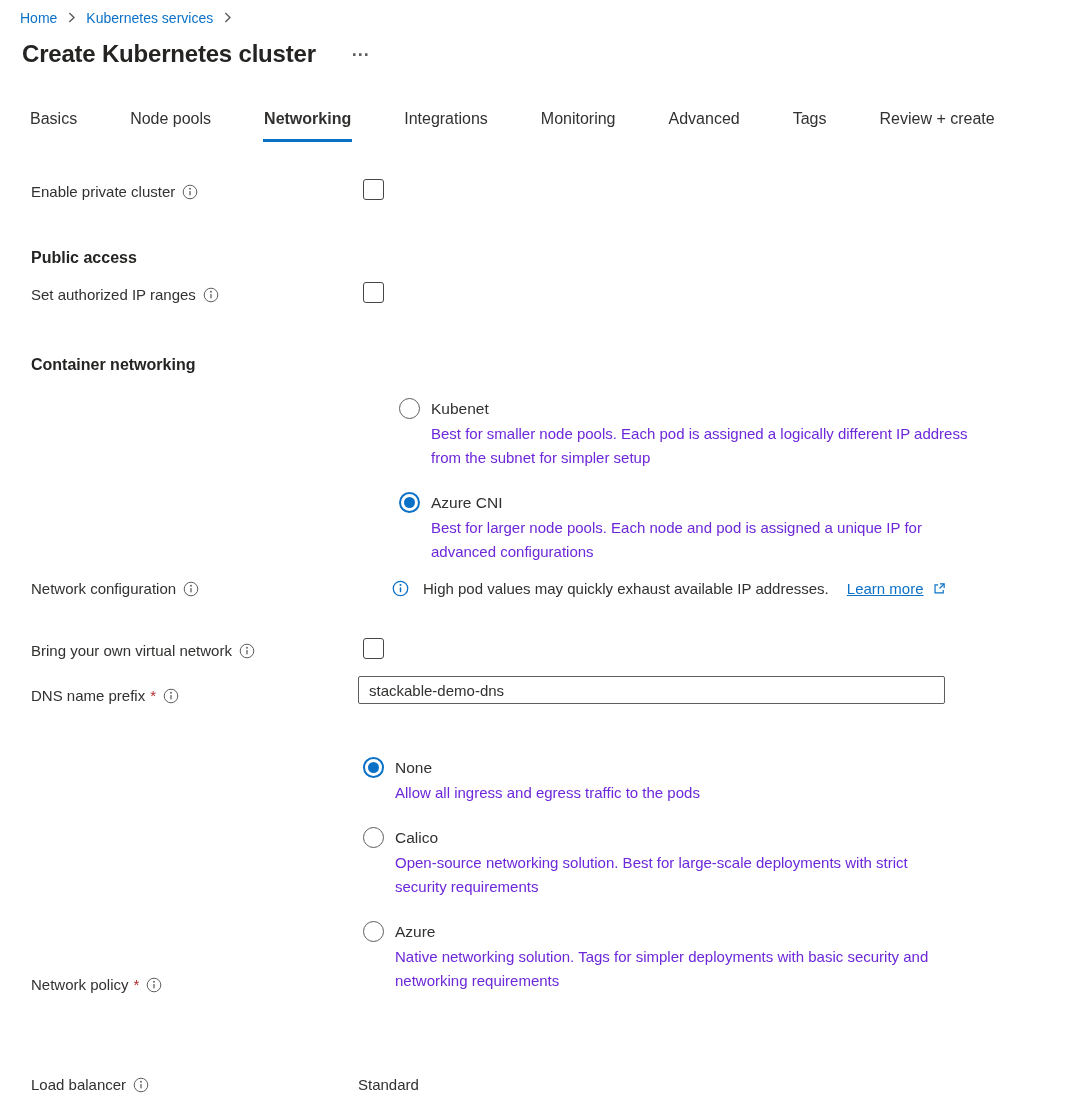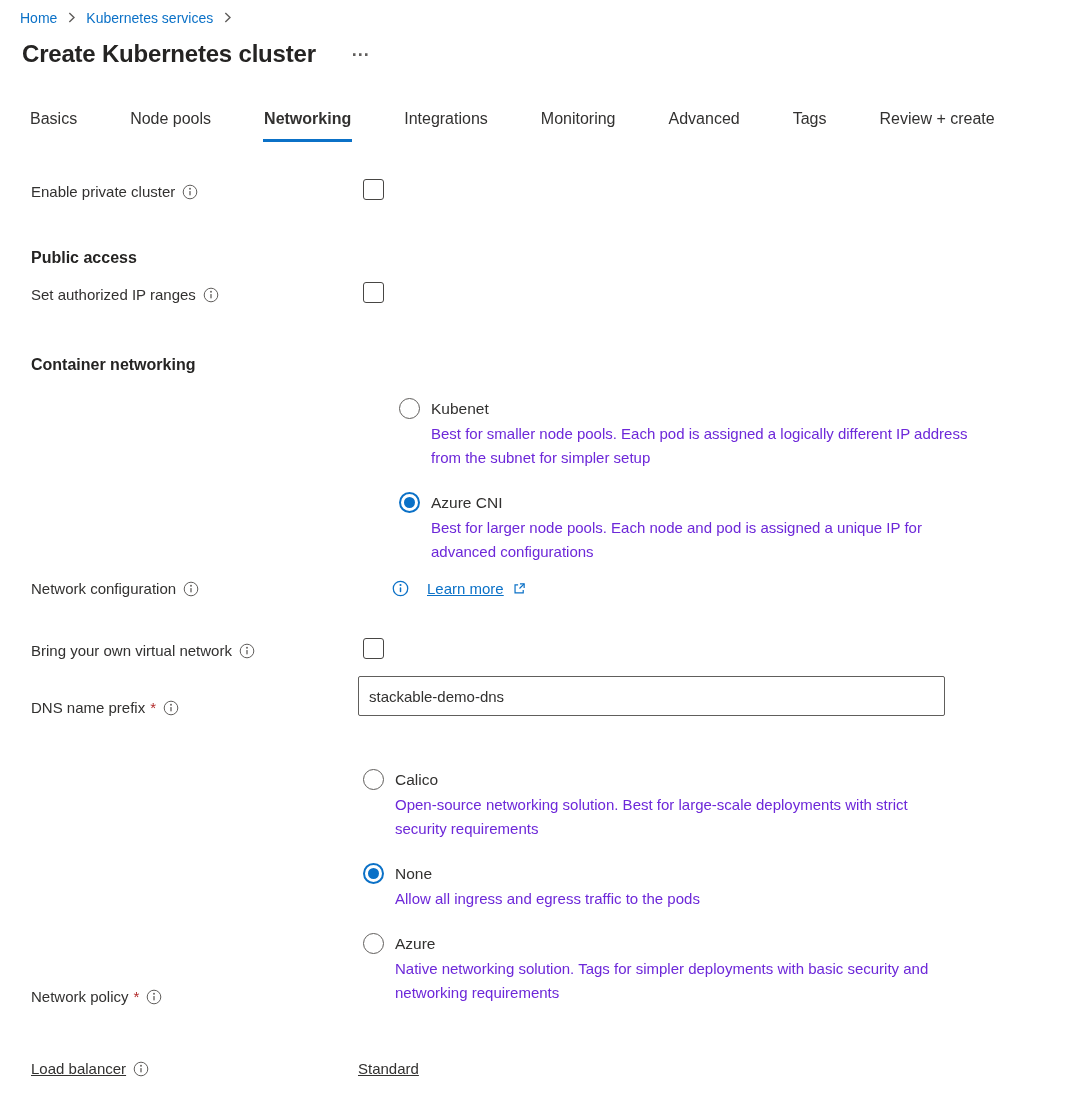--- a/index.html
+++ b/index.html
@@ -151,42 +151,42 @@
     color: #0b71c7;
     text-decoration: underline;
     cursor: pointer;
     margin-left: 4px;
   }
   .ext-icon { display: inline-flex; color: #0b71c7; vertical-align: -1px; margin-left: 5px; }
 
   
   .text-input {
     width: 587px;
-    height: 40px;
+    height: 28px;
     border: 1px solid #605e5c;
     border-radius: 2px;
     font-family: inherit;
     font-size: 15px;
     color: #323130;
     padding: 0 10px;
     outline: none;
   }
 
   .static-value { padding-top: 2px; color: #323130; }
 
   
   .row-private   { margin-top: 37px; }
   .head-public   { margin-top: 49px; }
   .row-ipranges  { margin-top: 15px; }
   .head-cnet     { margin-top: 53px; }
   .row-netconf   { margin-top: 24px; gap: 36px; }
   .row-byovn     { margin-top: 41px; }
   .row-dns       { margin-top: 17px; }
   .row-policy    { margin-top: 53px; }
-  .row-lb        { margin-top: 53px; text-decoration: underline; }
+  .row-lb        { margin-top: 81px; }
 </style>
 </head>
 <body>
 
 <nav class="breadcrumb">
   <a>Home</a>
   <span class="crumb-chev">
     <svg width="13" height="13" viewBox="0 0 12 12" fill="none">
         <path d="M4 1.8 L8.3 6 L4 10.2" stroke="currentColor" stroke-width="1.3" fill="none"></path>
       </svg>
@@ -282,20 +282,21 @@
         </div>
       </div>
       <div class="inline-info">
         <span class="info-icon">
           <svg width="17" height="17" viewBox="0 0 16 16">
               <circle cx="8" cy="8" r="6.8" fill="none" stroke="currentColor" stroke-width="1.2"></circle>
               <rect x="7.3" y="6.9" width="1.4" height="4.6" rx="0.7" fill="currentColor"></rect>
               <circle cx="8" cy="4.7" r="1" fill="currentColor"></circle>
             </svg>
         </span>
+        <span class="msg">High pod values may quickly exhaust available IP addresses.</span>
         <span>
           <a class="learn-more">Learn more</a>
           <span class="ext-icon">
             <svg width="13" height="13" viewBox="0 0 14 14" fill="none">
                 <path d="M5.5 3 H2.2 V11.8 H11 V8.5" stroke="currentColor" stroke-width="1.3"></path>
                 <path d="M7.5 2 H12 V6.5" stroke="currentColor" stroke-width="1.3"></path>
                 <path d="M12 2 L7 7" stroke="currentColor" stroke-width="1.3"></path>
               </svg>
           </span>
         </span>
@@ -340,35 +341,35 @@
         <svg width="16" height="16" viewBox="0 0 16 16">
             <circle cx="8" cy="8" r="6.8" fill="none" stroke="currentColor" stroke-width="1"></circle>
             <rect x="7.35" y="6.9" width="1.3" height="4.6" rx="0.65" fill="currentColor"></rect>
             <circle cx="8" cy="4.7" r="0.95" fill="currentColor"></circle>
           </svg>
       </span>
     </div>
     <div class="radio-group">
       <div class="radio-option">
         <div class="radio-line">
+          <span class="radio selected">
+              <span class="dot"></span>
+            </span>
+          <span class="radio-label">None</span>
+        </div>
+        <div class="radio-desc">Allow all ingress and egress traffic to the pods</div>
+      </div>
+      <div class="radio-option">
+        <div class="radio-line">
           <span class="radio">
               <span class="dot"></span>
             </span>
           <span class="radio-label">Calico</span>
         </div>
         <div class="radio-desc">Open-source networking solution. Best for large-scale deployments with strict security requirements</div>
-      </div>
-      <div class="radio-option">
-        <div class="radio-line">
-          <span class="radio selected">
-              <span class="dot"></span>
-            </span>
-          <span class="radio-label">None</span>
-        </div>
-        <div class="radio-desc">Allow all ingress and egress traffic to the pods</div>
       </div>
       <div class="radio-option">
         <div class="radio-line">
           <span class="radio">
               <span class="dot"></span>
             </span>
           <span class="radio-label">Azure</span>
         </div>
         <div class="radio-desc">Native networking solution. Tags for simpler deployments with basic security and networking requirements</div>
       </div>

